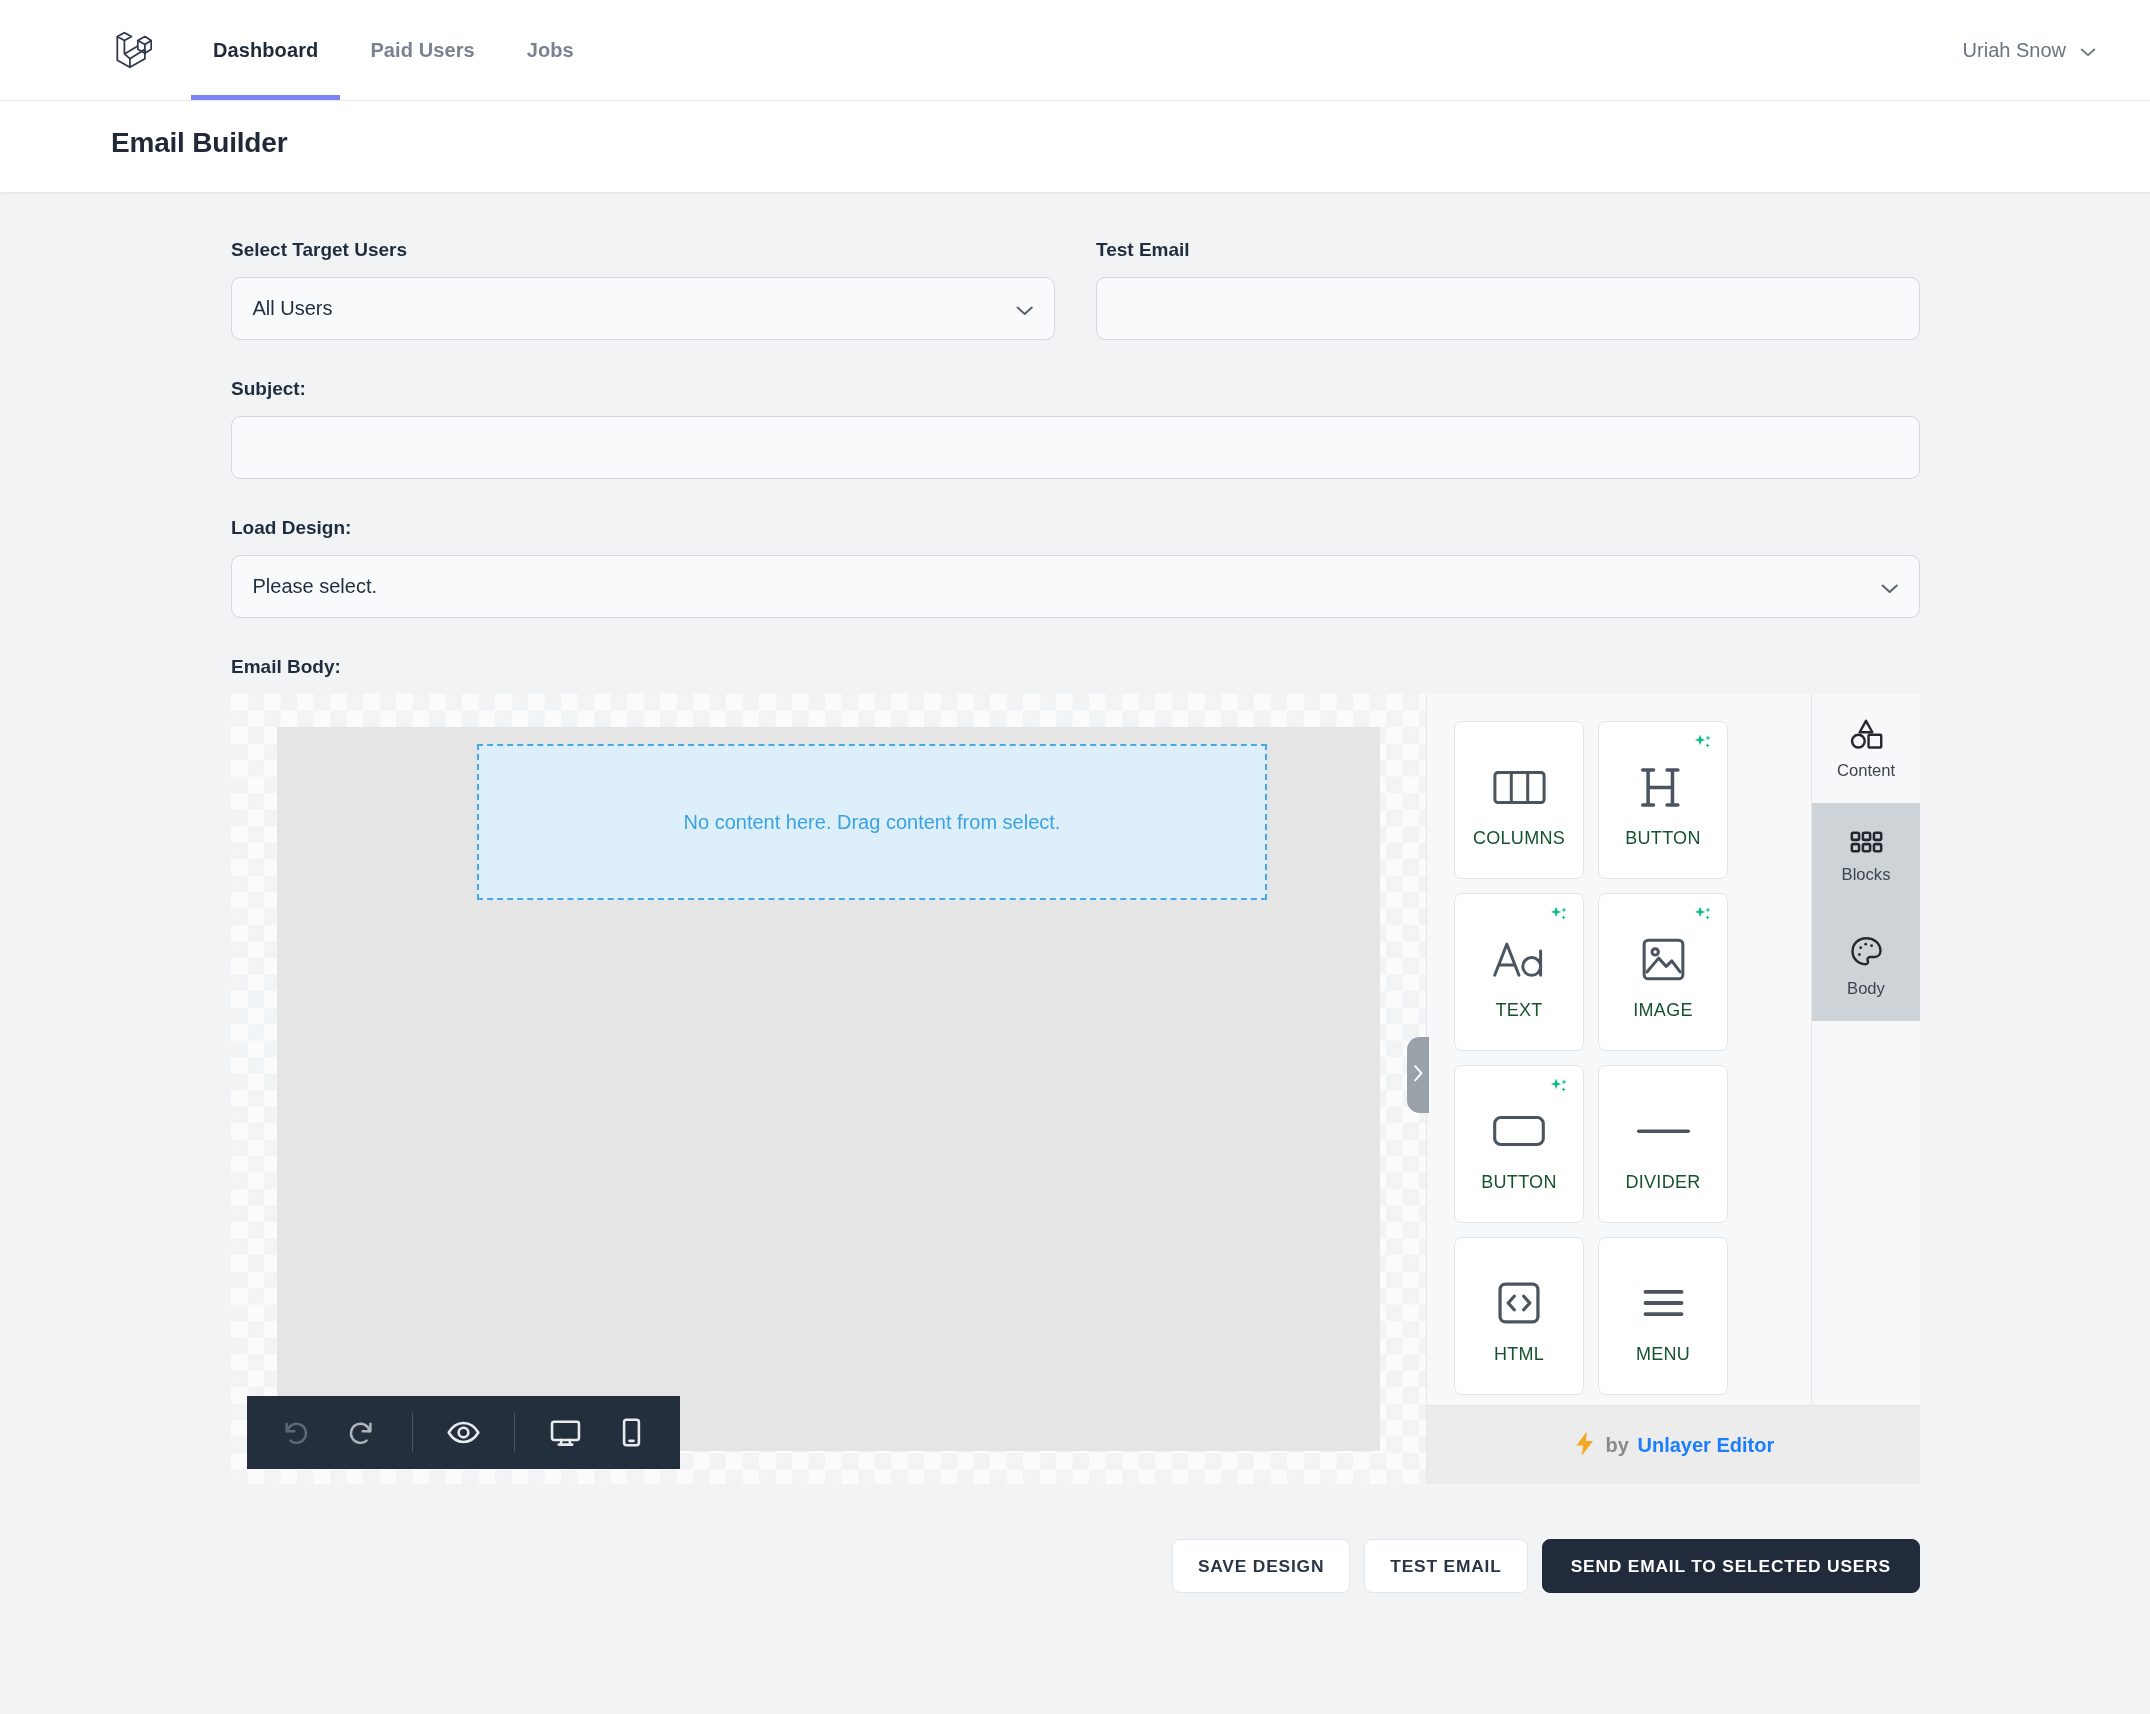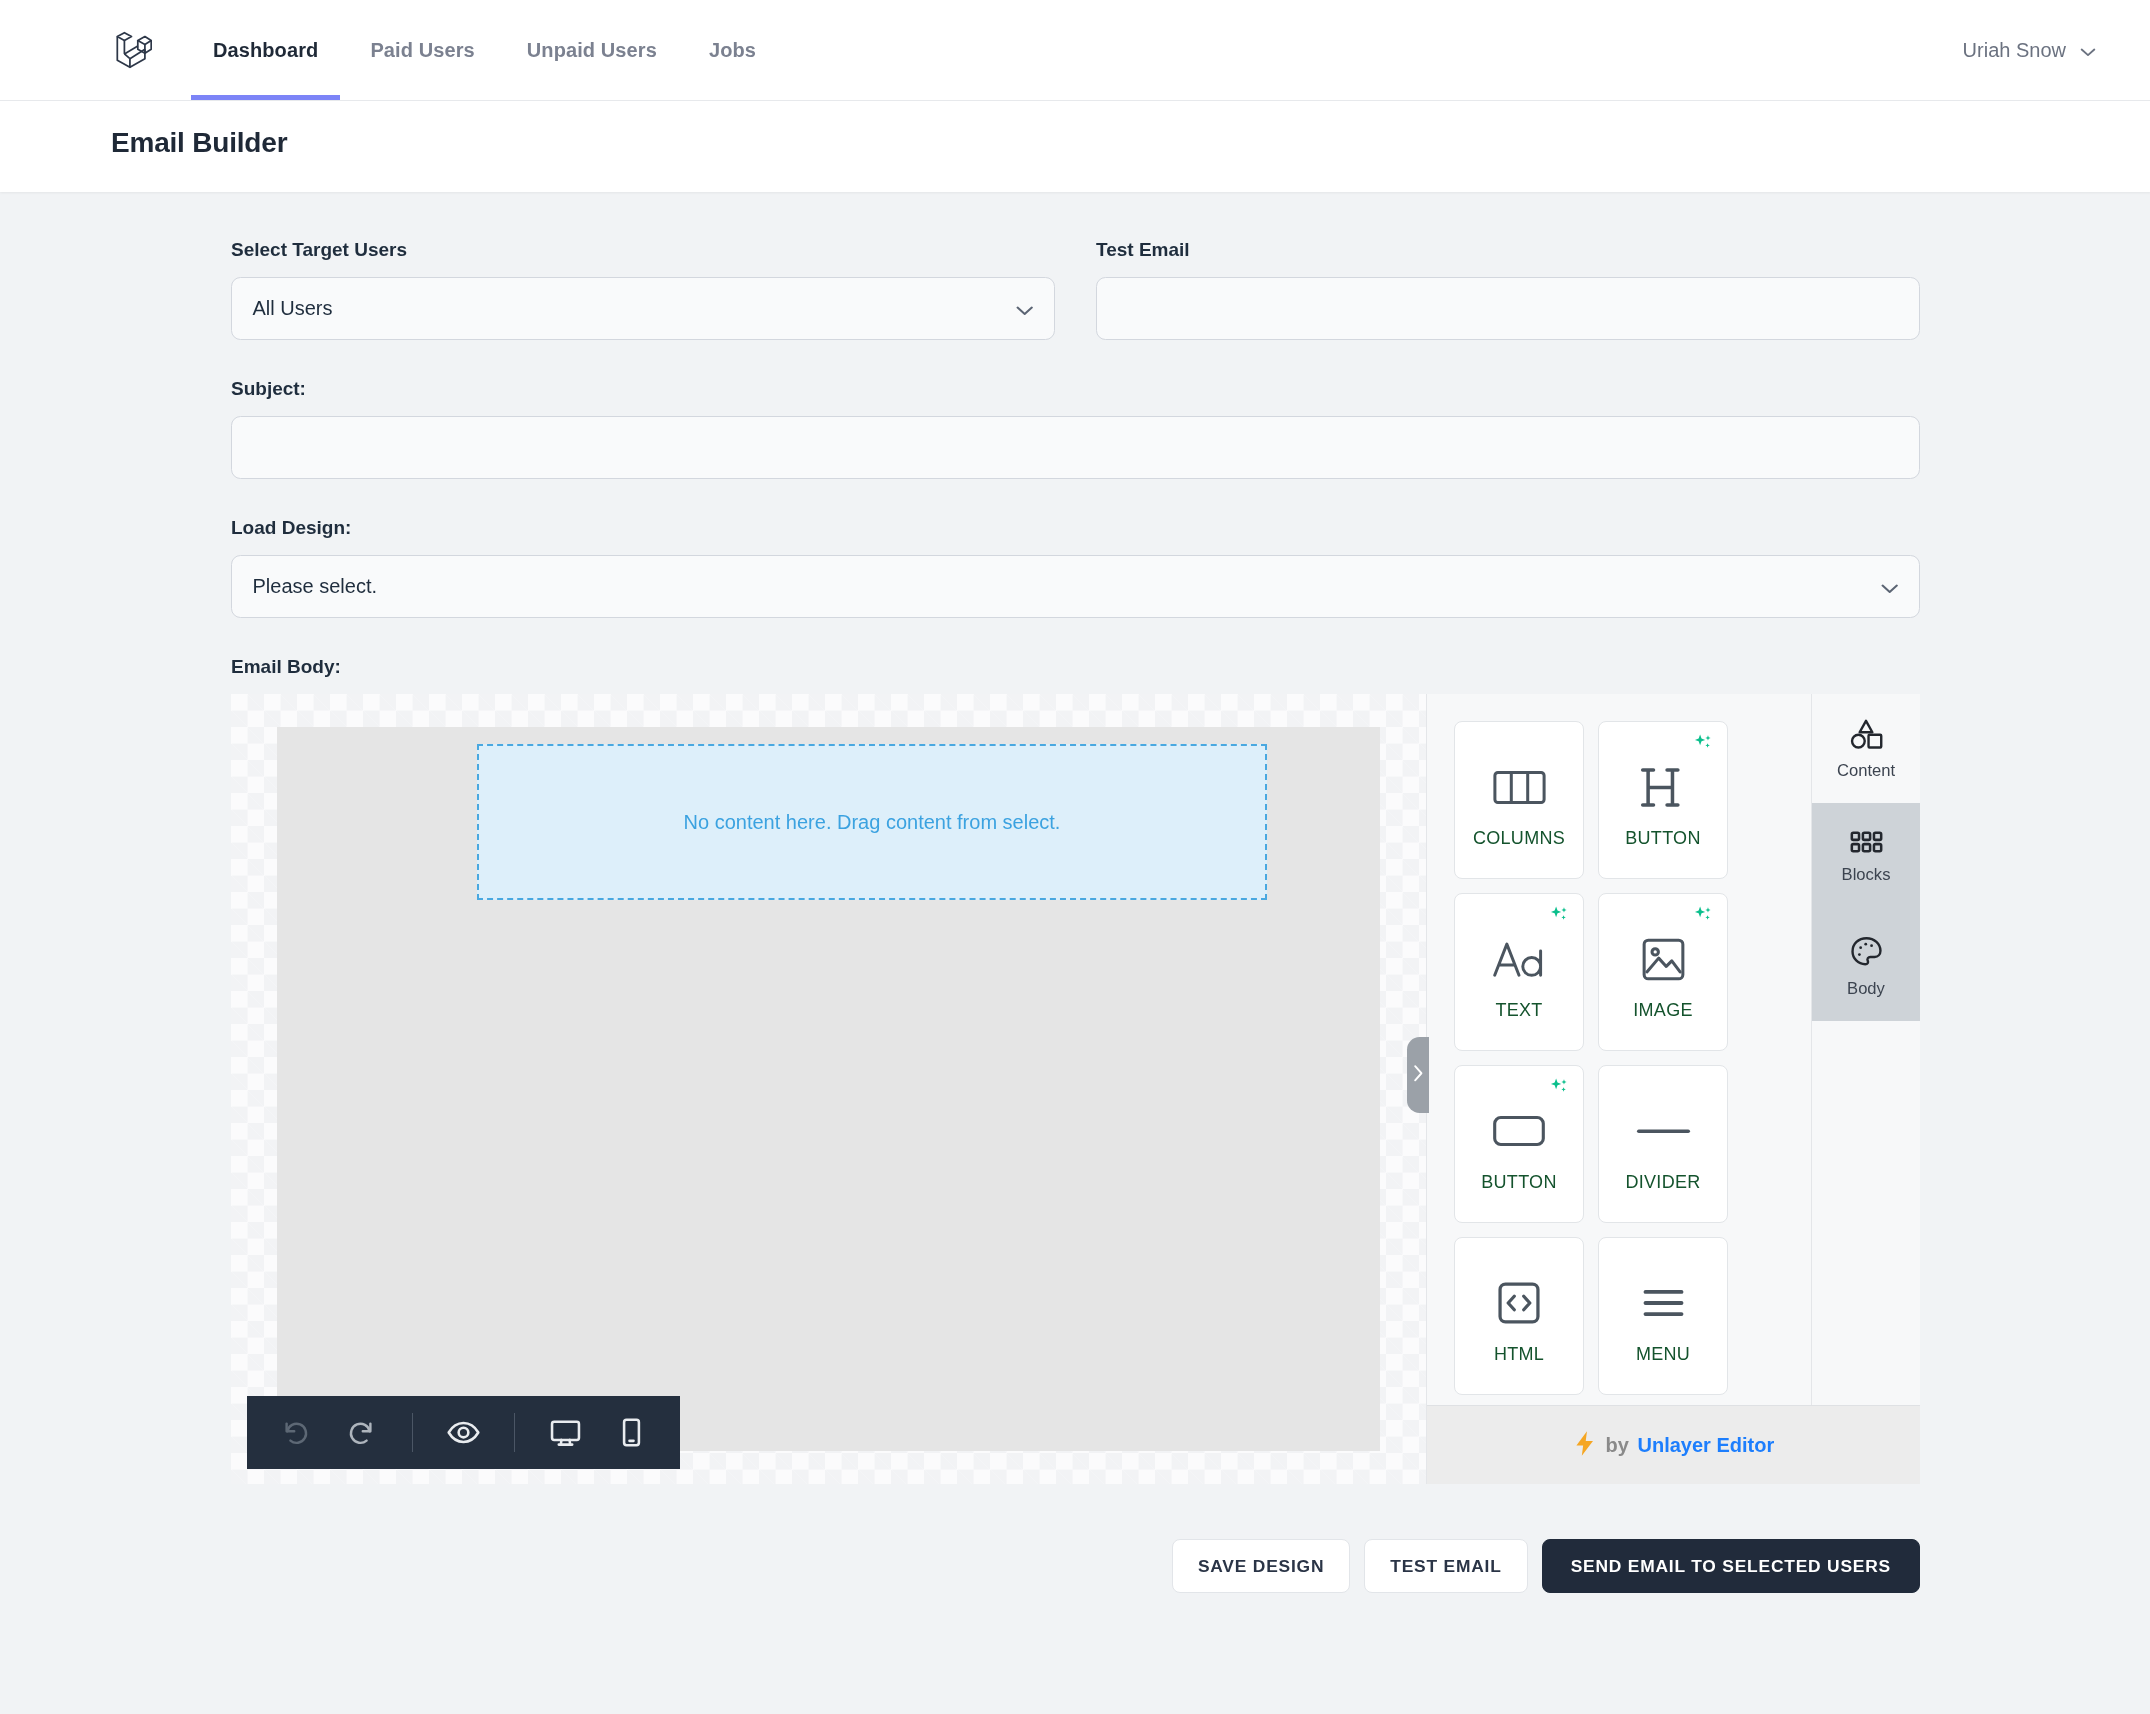--- a/index.html
+++ b/index.html
@@ -364,23 +364,20 @@
       </svg>
     </span>
   </div>
 
   <div class="nav-items">
     <div class="nav-item active">
       <span>Dashboard</span>
     </div>
     <div class="nav-item">
       <span>Paid Users</span>
-    </div>
-    <div class="nav-item">
-      <span>Unpaid Users</span>
     </div>
     <div class="nav-item">
       <span>Jobs</span>
     </div>
   </div>
 
   <div class="nav-right">
     <span class="nav-user-name">Uriah Snow</span>
     <span class="chev">
       <svg width="16" height="8.7" viewBox="0 0 20 11" fill="none" stroke="#6b7280" stroke-width="2.4" stroke-linecap="round" stroke-linejoin="round">

